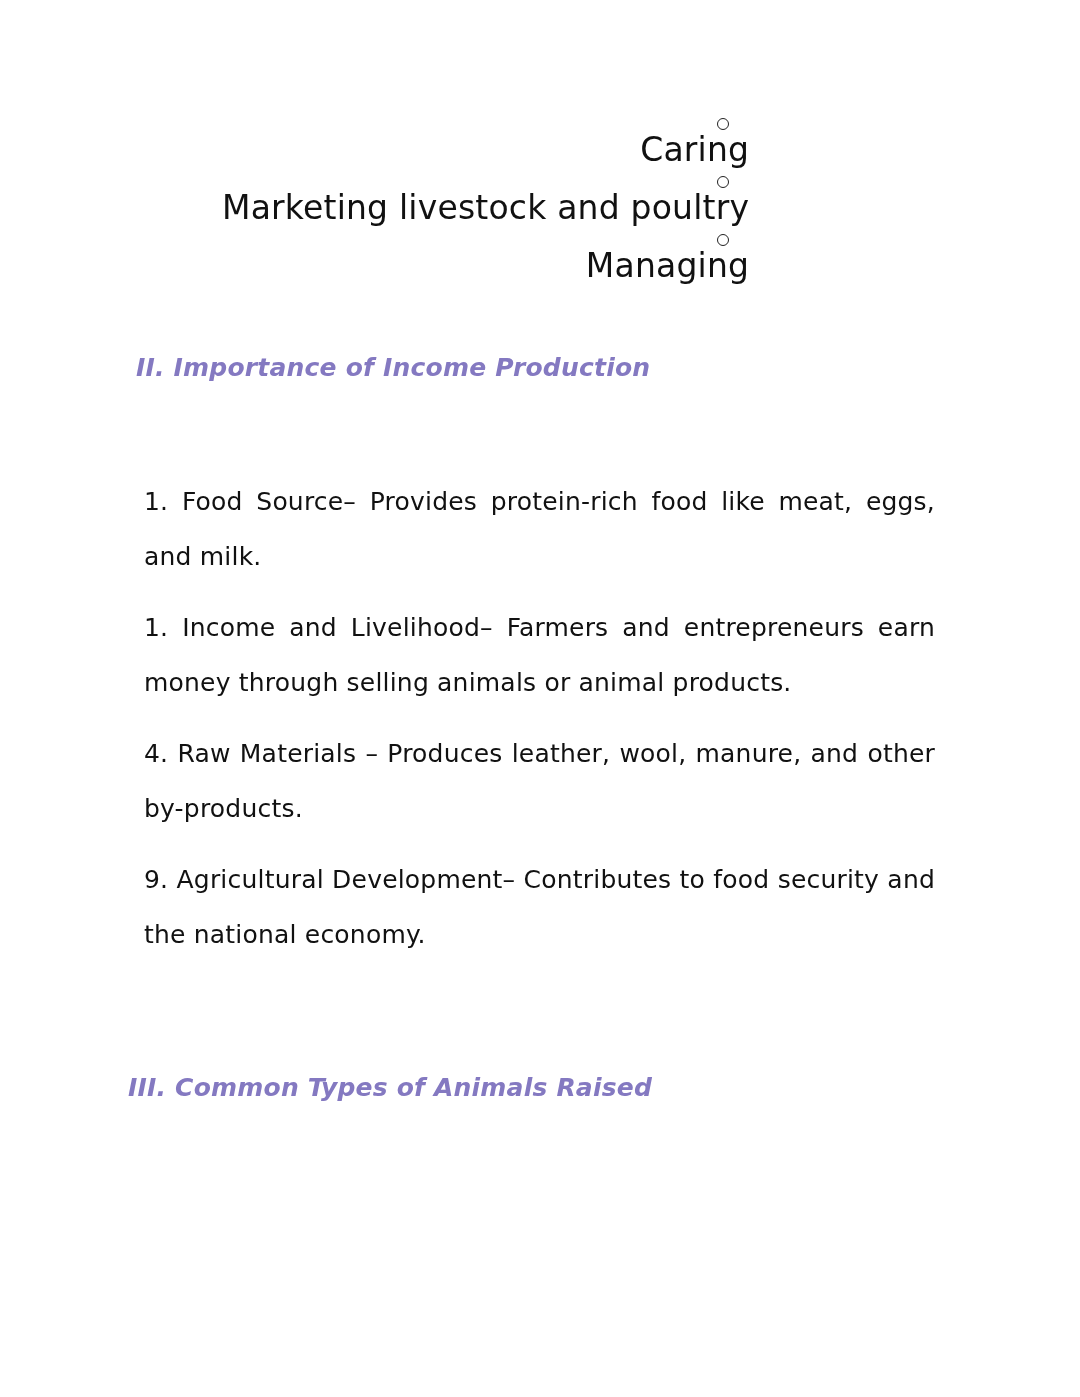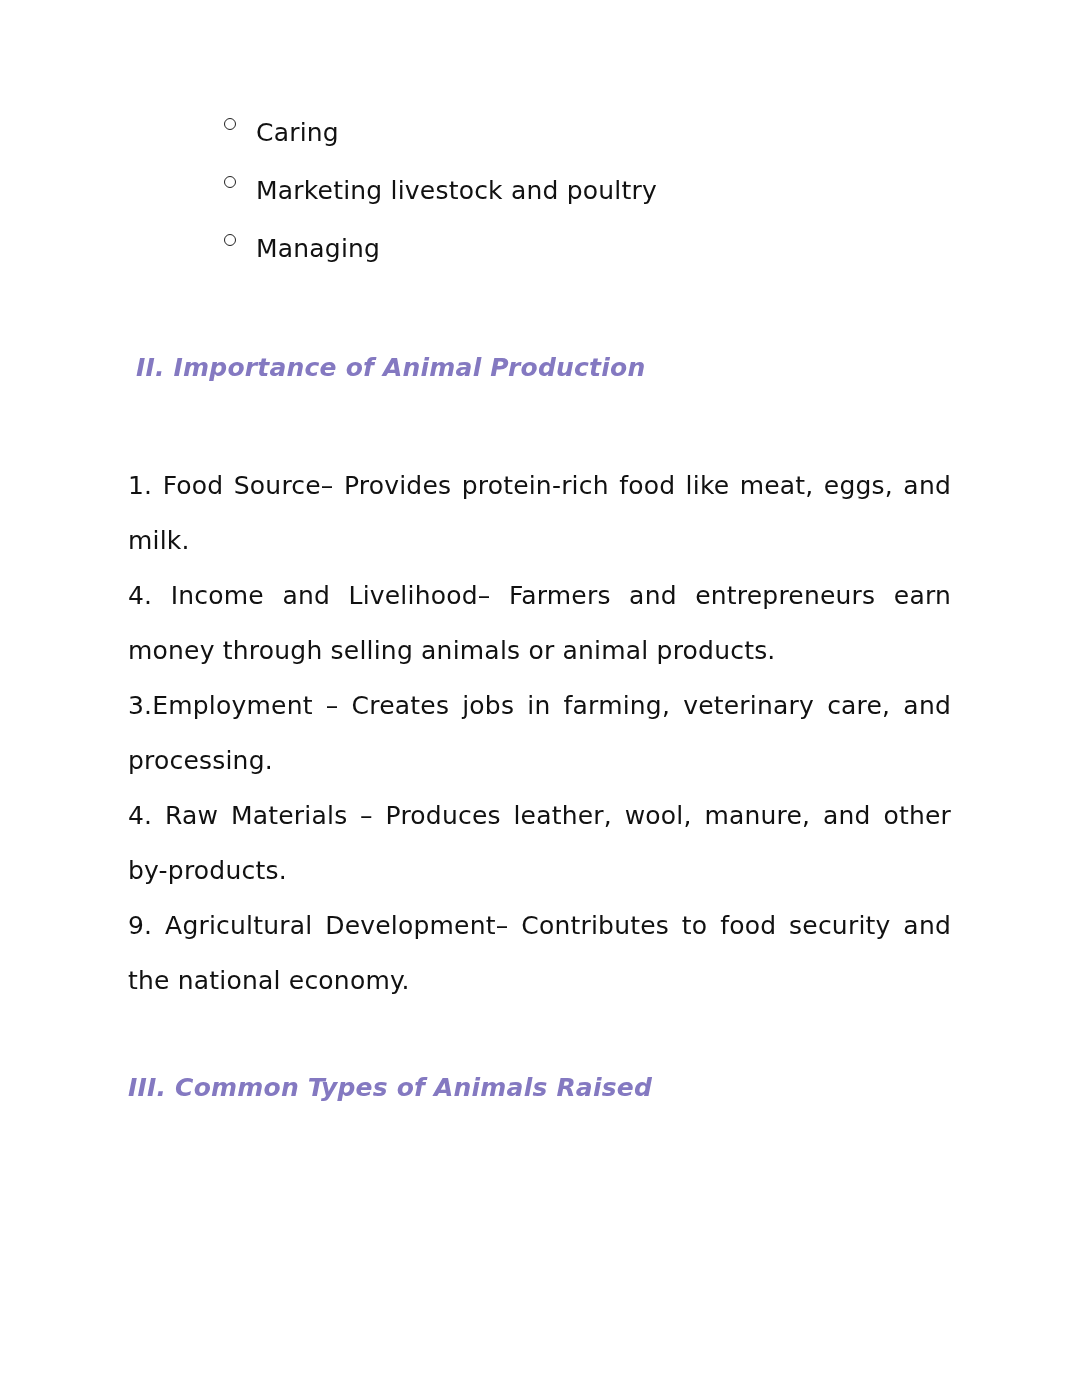--- a/index.html
+++ b/index.html
@@ -1,47 +1,46 @@
 <!DOCTYPE html>
 <html><head>
 <meta charset="utf-8">
 <style>
   html, body { margin: 0; padding: 0; background: #ffffff; }
   body { width: 1080px; height: 1397px; position: relative; overflow: hidden;
          font-family: "DejaVu Sans", sans-serif; color: #111111; }
   .bullets { position: absolute; left: 222px; top: 118px; margin: 0; padding: 0; list-style: none; }
-  .bullet { display: flex; align-items: flex-start; height: 58px; font-size: 25px; letter-spacing: 0.2px; }
+  .bullet { display: flex; align-items: flex-end; height: 58px; font-size: 33px; letter-spacing: 0.2px; flex-direction: column; }
   .bullet-icon { width: 10px; height: 10px; border: 1.6px solid #222; border-radius: 50%; margin-right: 20px; margin-left: 2px; }
   .heading { position: absolute; font-style: italic; font-weight: bold; font-size: 25px; color: #8479c1; letter-spacing: 0.2px; }
   .h2 { left: 136px; top: 353px; }
   .h3 { left: 128px; top: 1073px; }
   .body-text { position: absolute; left: 128px; top: 458px; width: 823px; margin: 0; padding: 0; }
-  .para { font-size: 25px; line-height: 55px; text-align: justify; text-align-last: left; margin: 0; letter-spacing: 0.2px; }
+  .para { font-size: 25px; line-height: 55px; text-align: justify; text-align-last: left; margin: 16px; letter-spacing: 0.2px; }
 </style>
 </head>
 <body>
 
 <ul class="bullets">
   <li class="bullet">
     <span class="bullet-icon"></span>
     <span>Caring</span>
   </li>
   <li class="bullet">
     <span class="bullet-icon"></span>
     <span>Marketing livestock and poultry</span>
   </li>
   <li class="bullet">
     <span class="bullet-icon"></span>
     <span>Managing</span>
   </li>
 </ul>
 
-<div class="heading h2">II. Importance of Animal Production</div>
+<div class="heading h2">II. Importance of Income Production</div>
 
 <div class="body-text">
   <p class="para">1. Food Source– Provides protein-rich food like meat, eggs, and milk.</p>
-  <p class="para">4. Income and Livelihood– Farmers and entrepreneurs earn money through selling animals or animal products.</p>
-  <p class="para">3.Employment – Creates jobs in farming, veterinary care, and processing.</p>
+  <p class="para">1. Income and Livelihood– Farmers and entrepreneurs earn money through selling animals or animal products.</p>
   <p class="para">4. Raw Materials – Produces leather, wool, manure, and other by-products.</p>
   <p class="para">9. Agricultural Development– Contributes to food security and the national economy.</p>
 </div>
 
 <div class="heading h3">III. Common Types of Animals Raised</div>
 
 </body></html>

